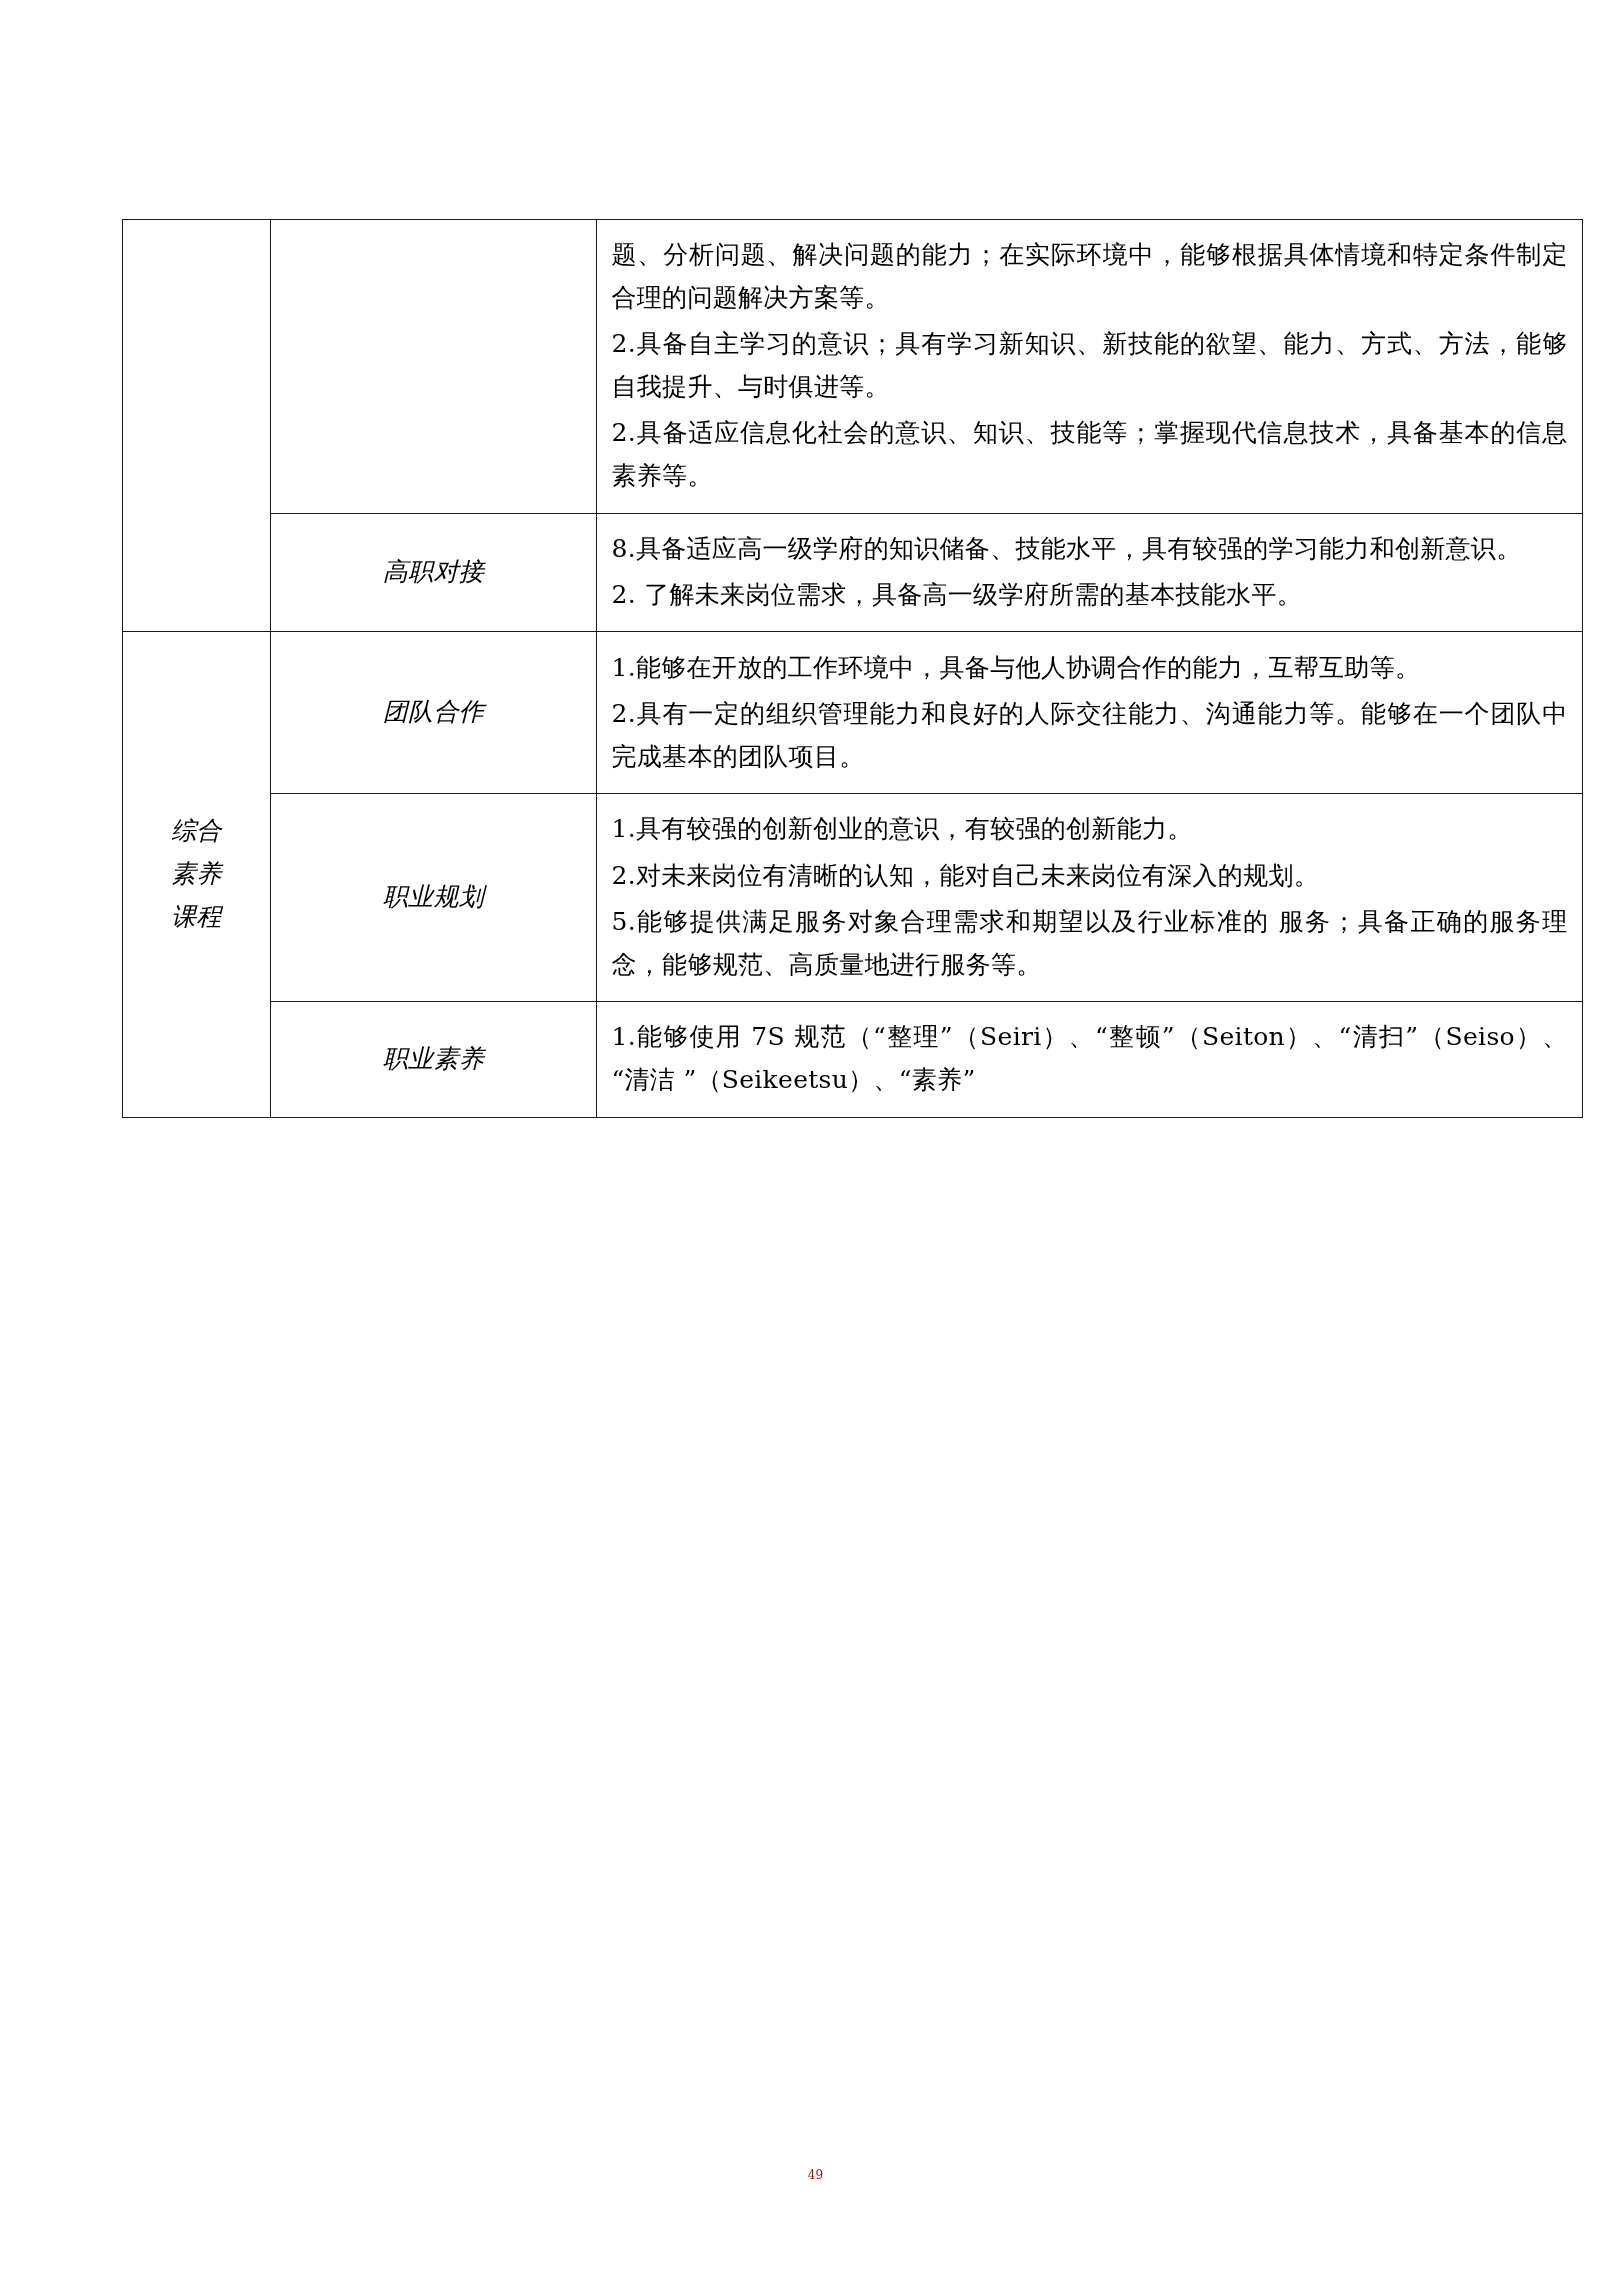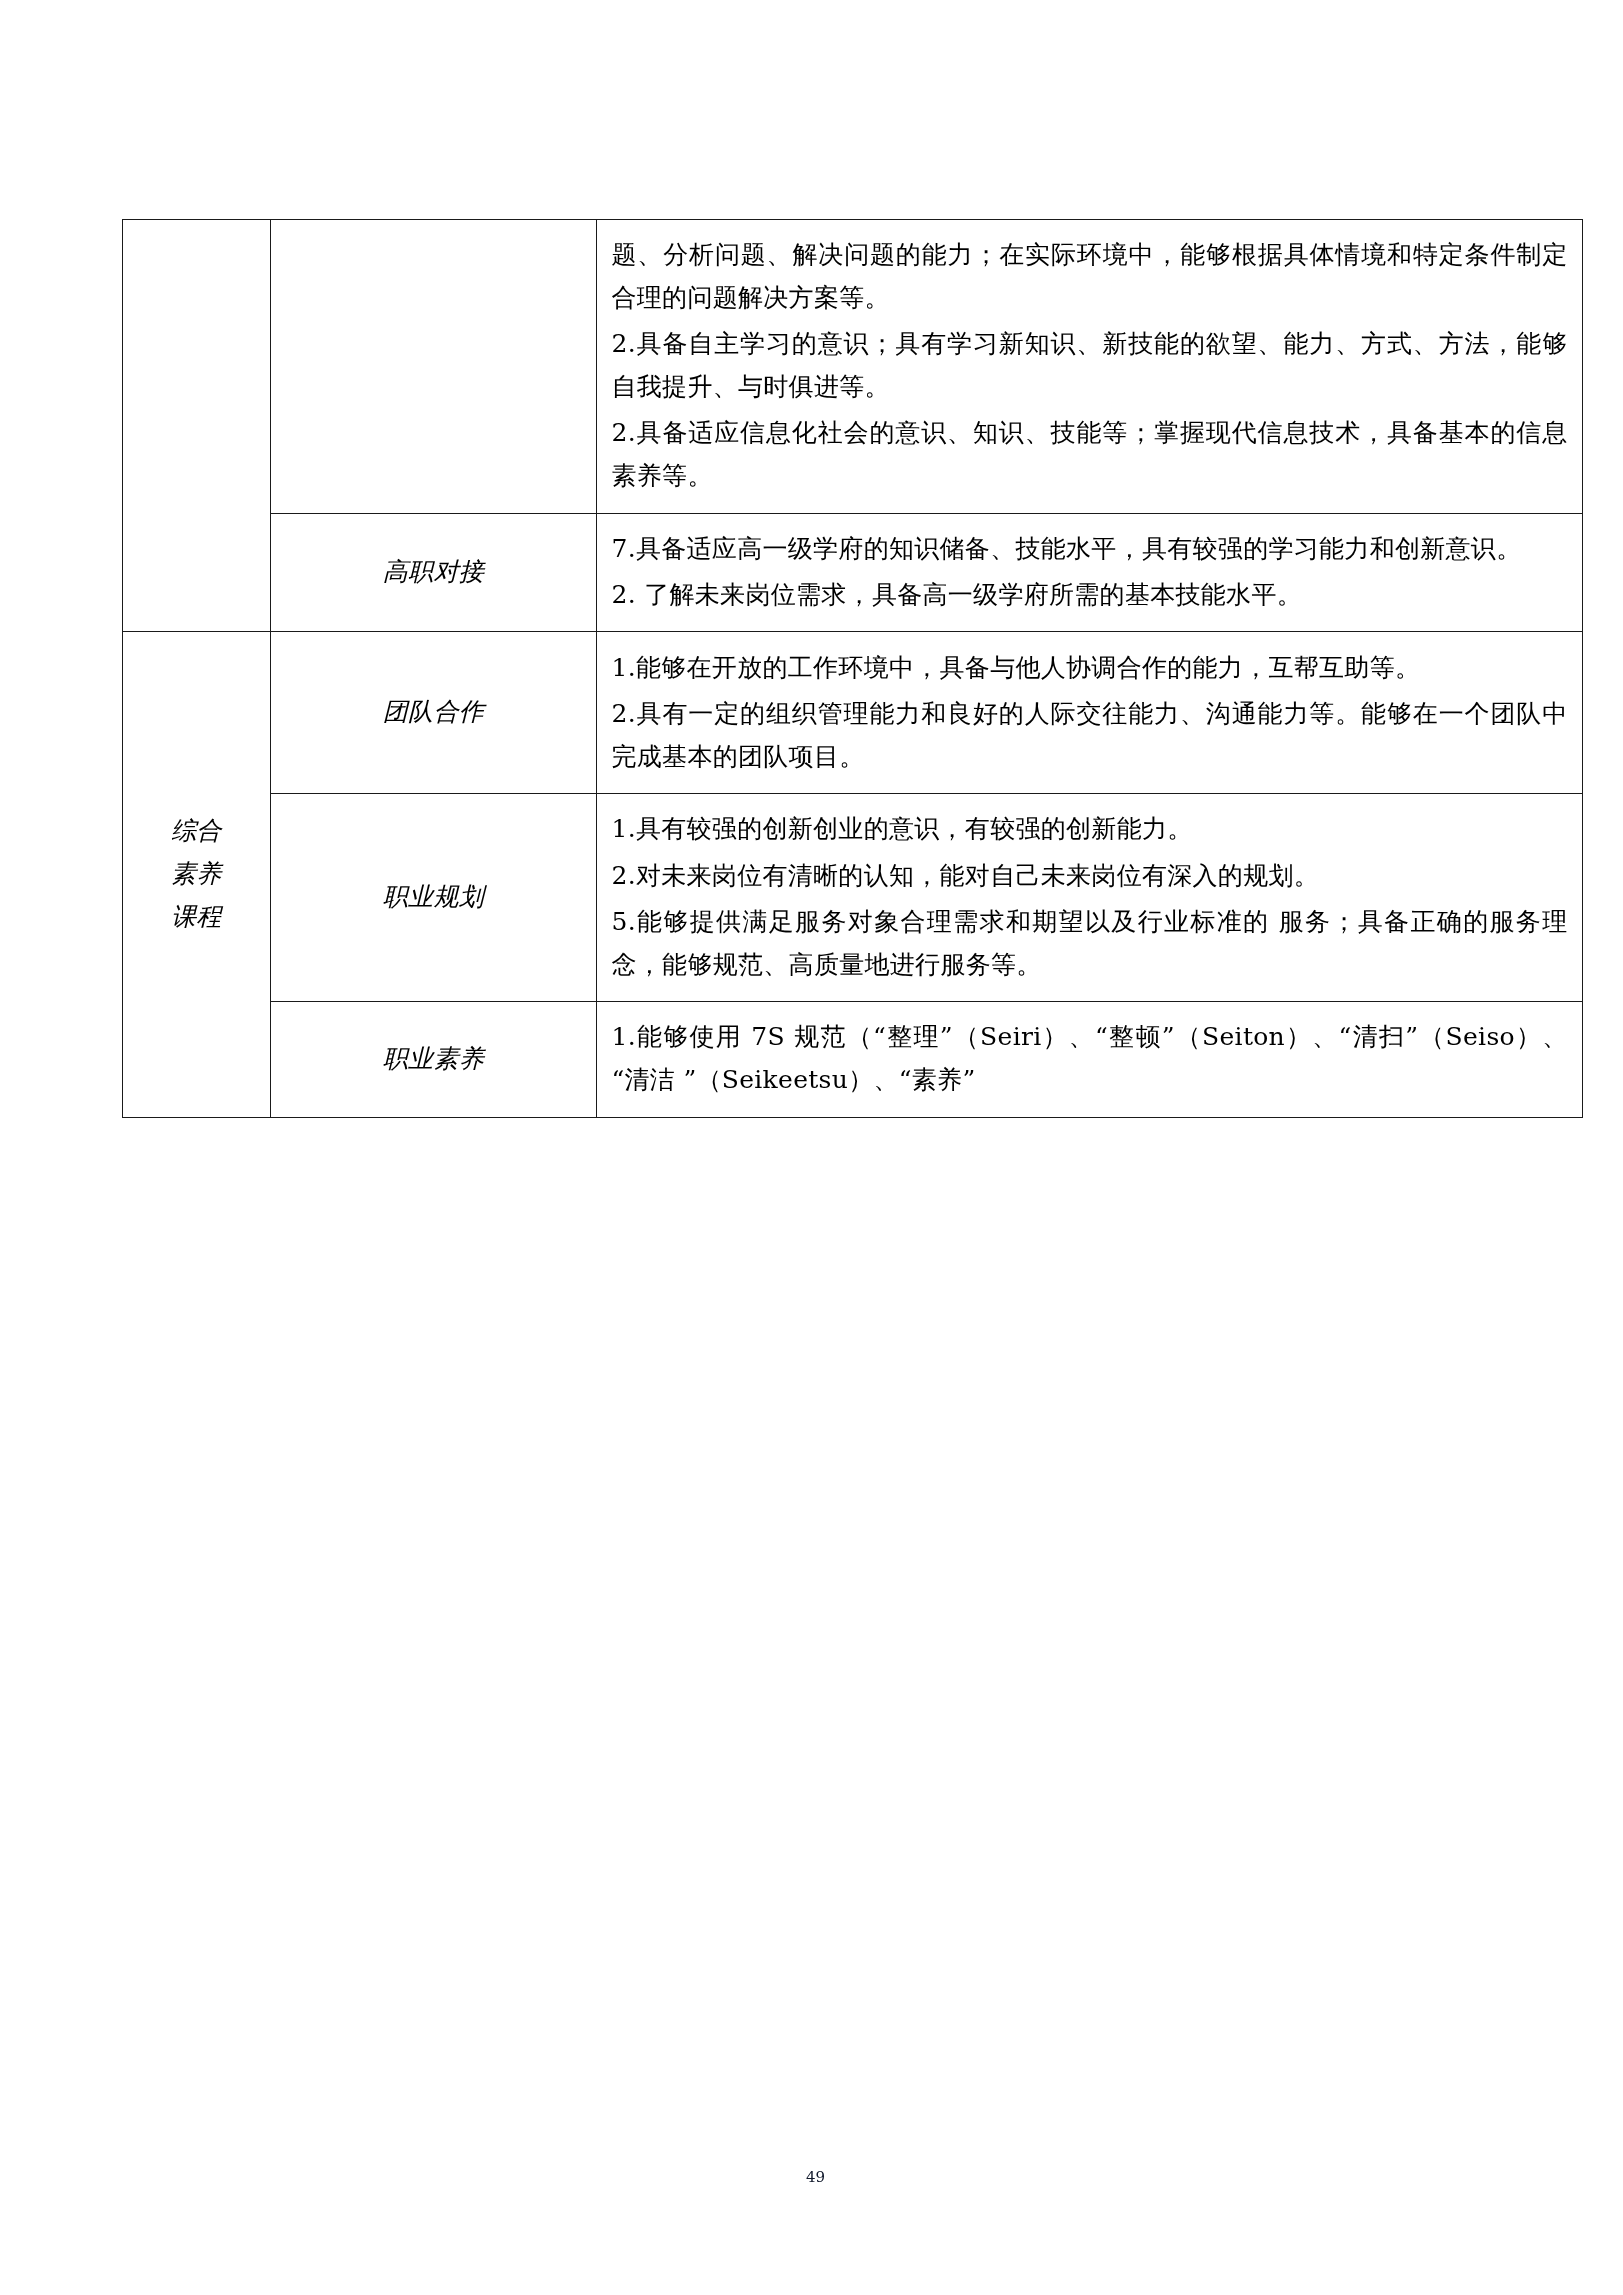--- a/index.html
+++ b/index.html
@@ -58,23 +58,23 @@
   }
   .body-cell p:last-child {
     margin-bottom: 0;
   }
   .page-number {
     position: absolute;
     left: 8px;
     right: 0;
     top: 2168px;
     text-align: center;
-    font-size: 15px;
+    font-size: 12px;
     font-family: "DejaVu Serif", "Liberation Serif", serif;
-    color: #0f172a;
+    color: #7f1d1d;
   }
 </style>
 </head>
 <body>
 
 <div class="page">
 
   <div class="sheet">
     <table class="doc-table">
       <tbody>
@@ -84,21 +84,21 @@
           <td class="col-c body-cell">
             <p>题、分析问题、解决问题的能力；在实际环境中，能够根据具体情境和特定条件制定合理的问题解决方案等。</p>
             <p>2.具备自主学习的意识；具有学习新知识、新技能的欲望、能力、方式、方法，能够自我提升、与时俱进等。</p>
             <p>2.具备适应信息化社会的意识、知识、技能等；掌握现代信息技术，具备基本的信息素养等。</p>
           </td>
         </tr>
 
         <tr>
           <td class="col-b center-cell">高职对接</td>
           <td class="col-c body-cell">
-            <p>7.具备适应高一级学府的知识储备、技能水平，具有较强的学习能力和创新意识。</p>
+            <p>8.具备适应高一级学府的知识储备、技能水平，具有较强的学习能力和创新意识。</p>
             <p>2. 了解未来岗位需求，具备高一级学府所需的基本技能水平。</p>
           </td>
         </tr>
 
         <tr>
           <td class="col-a center-cell" rowspan="3">
             <span class="stack-line">综合</span>
             <span class="stack-line">素养</span>
             <span class="stack-line">课程</span>
           </td>

